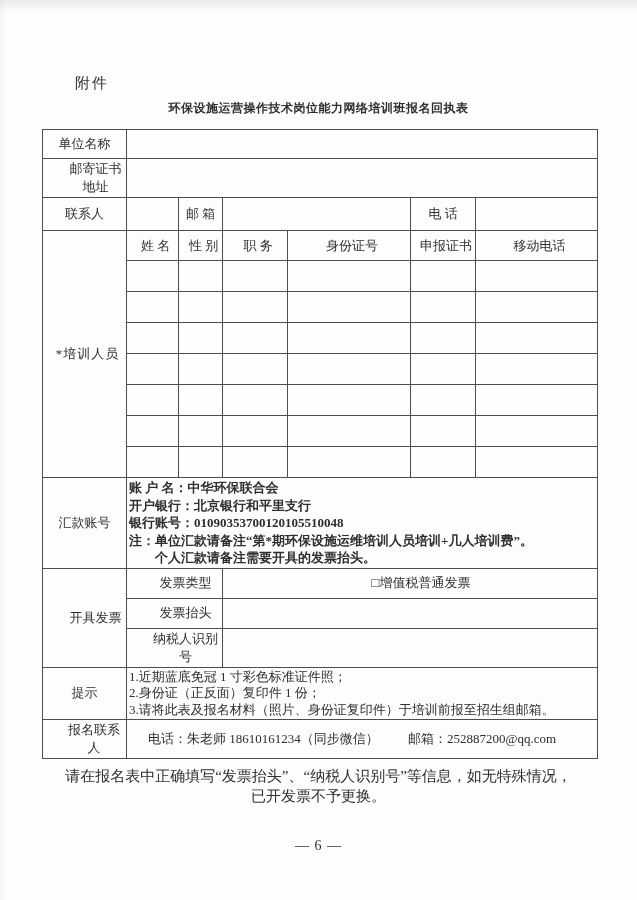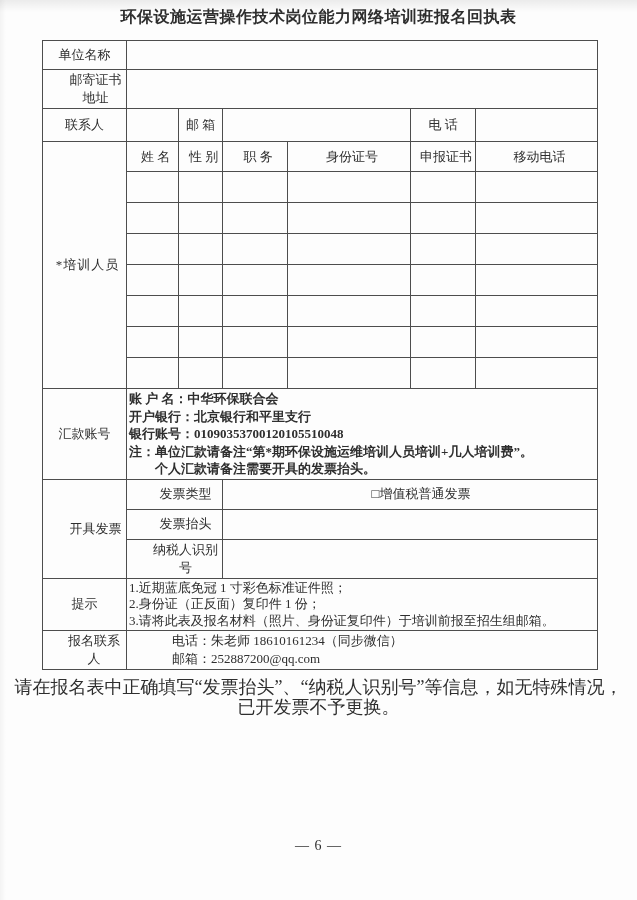--- a/index.html
+++ b/index.html
@@ -23,21 +23,21 @@
     background: linear-gradient(to right, rgba(0,0,0,0.04), rgba(0,0,0,0));
   }
   .attachment {
     margin: 74px 0 0 75px;
     font-size: 15px;
     letter-spacing: 2px;
   }
   .title {
     margin-top: 7px;
     text-align: center;
-    font-size: 16px;
+    font-size: 12px;
     font-weight: bold;
     letter-spacing: 0.5px;
   }
   table.form {
     margin: 12px 0 0 42px;
     border-collapse: collapse;
     table-layout: fixed;
     width: 555px;
     font-size: 13px;
   }
@@ -56,41 +56,42 @@
   td.trainees-lbl { letter-spacing: 1px; }
   td.remit-content { padding: 5px 4px 5px 24px; }
   .remit-line { font-weight: 600; line-height: 17.5px; white-space: nowrap; }
   .remit-line.indent { padding-left: 26px; }
   tr.r-inv td { height: 30px; padding-left: 24px; }
   td.inv-val { text-align: center; }
   td.tips-content { padding: 3px 4px 3px 14px; }
   .tip-line { line-height: 16.5px; white-space: nowrap; }
   tr.r-regc td { height: 27px; padding-left: 21px; }
   td.regc-content { padding-left: 26px; }
-  .regc-part { margin-right: 26px; white-space: nowrap; margin-left: 24px; }
+  .regc-part { margin-right: 26px; white-space: nowrap; }
   .footer-note {
     margin-top: 7px;
     text-align: center;
-    font-size: 18px;
+    font-size: 15px;
     line-height: 20px;
   }
   .page-number {
     position: absolute;
     left: 0; right: 0;
     top: 838px;
     text-align: center;
     font-size: 14px;
     letter-spacing: 1px;
   }
 </style>
 </head>
 <body>
 
 <div class="page">
 
+  <div class="attachment">附件</div>
 
   <div class="title">环保设施运营操作技术岗位能力网络培训班报名回执表</div>
 
   <table class="form">
     <colgroup>
       <col style="width:84px">
         <col style="width:52px">
         <col style="width:44px">
       <col style="width:65px">
         <col style="width:123px">

